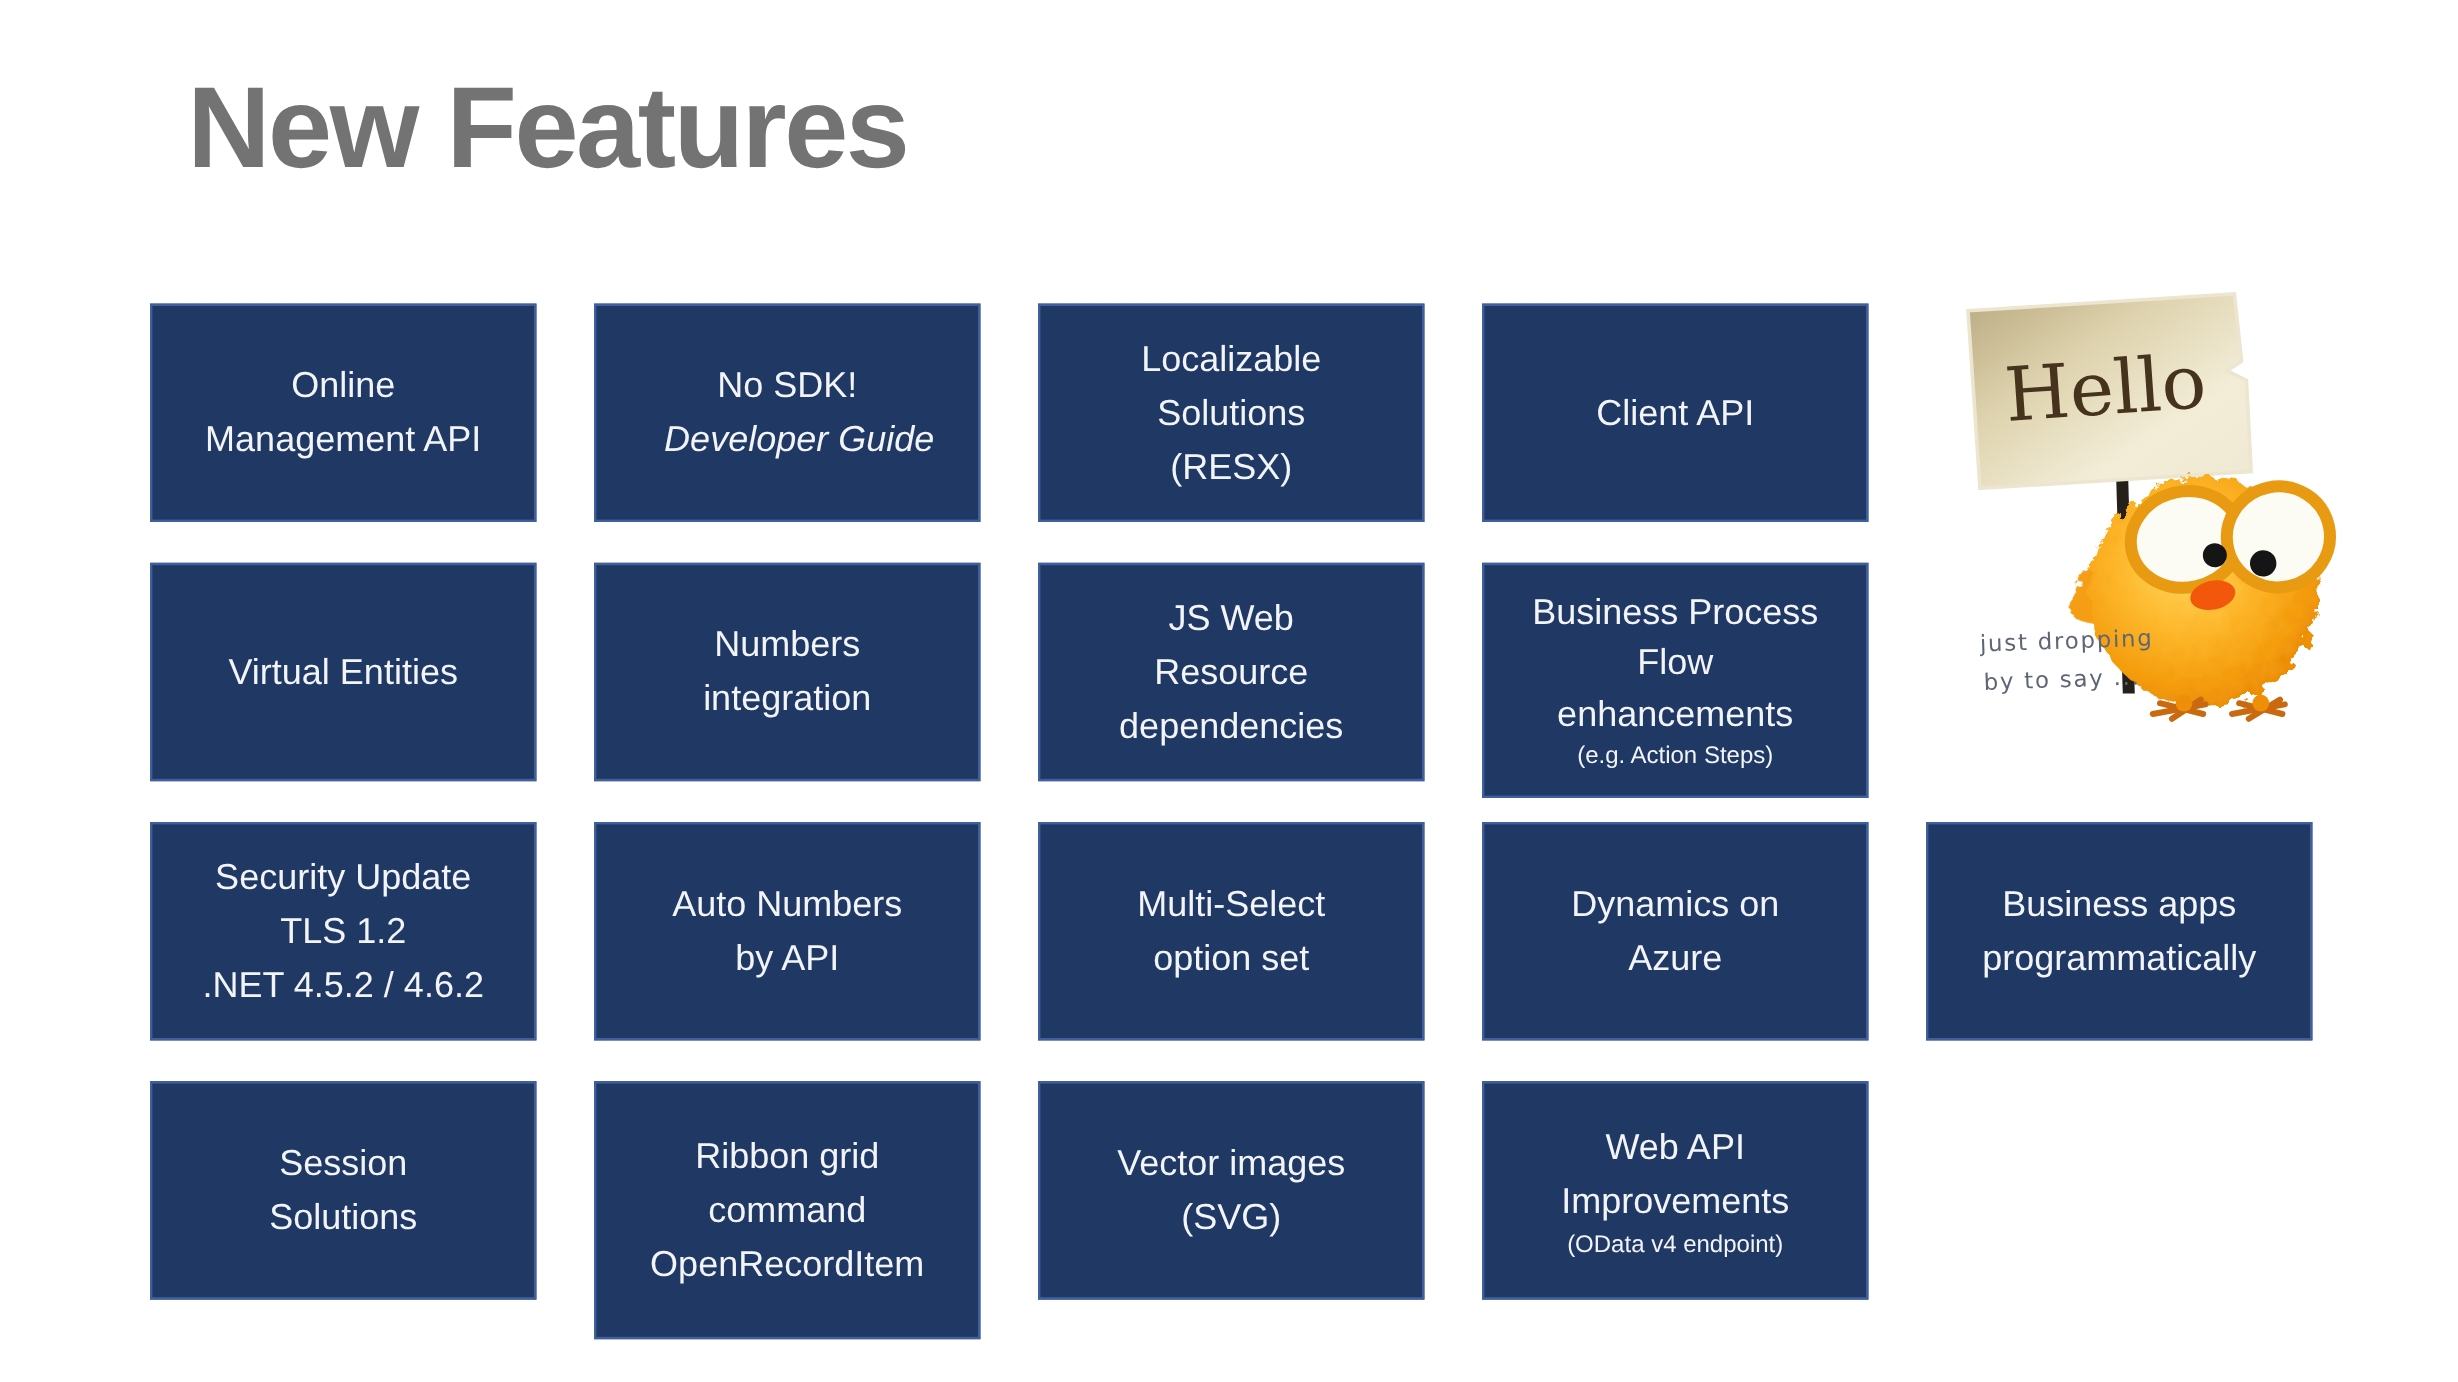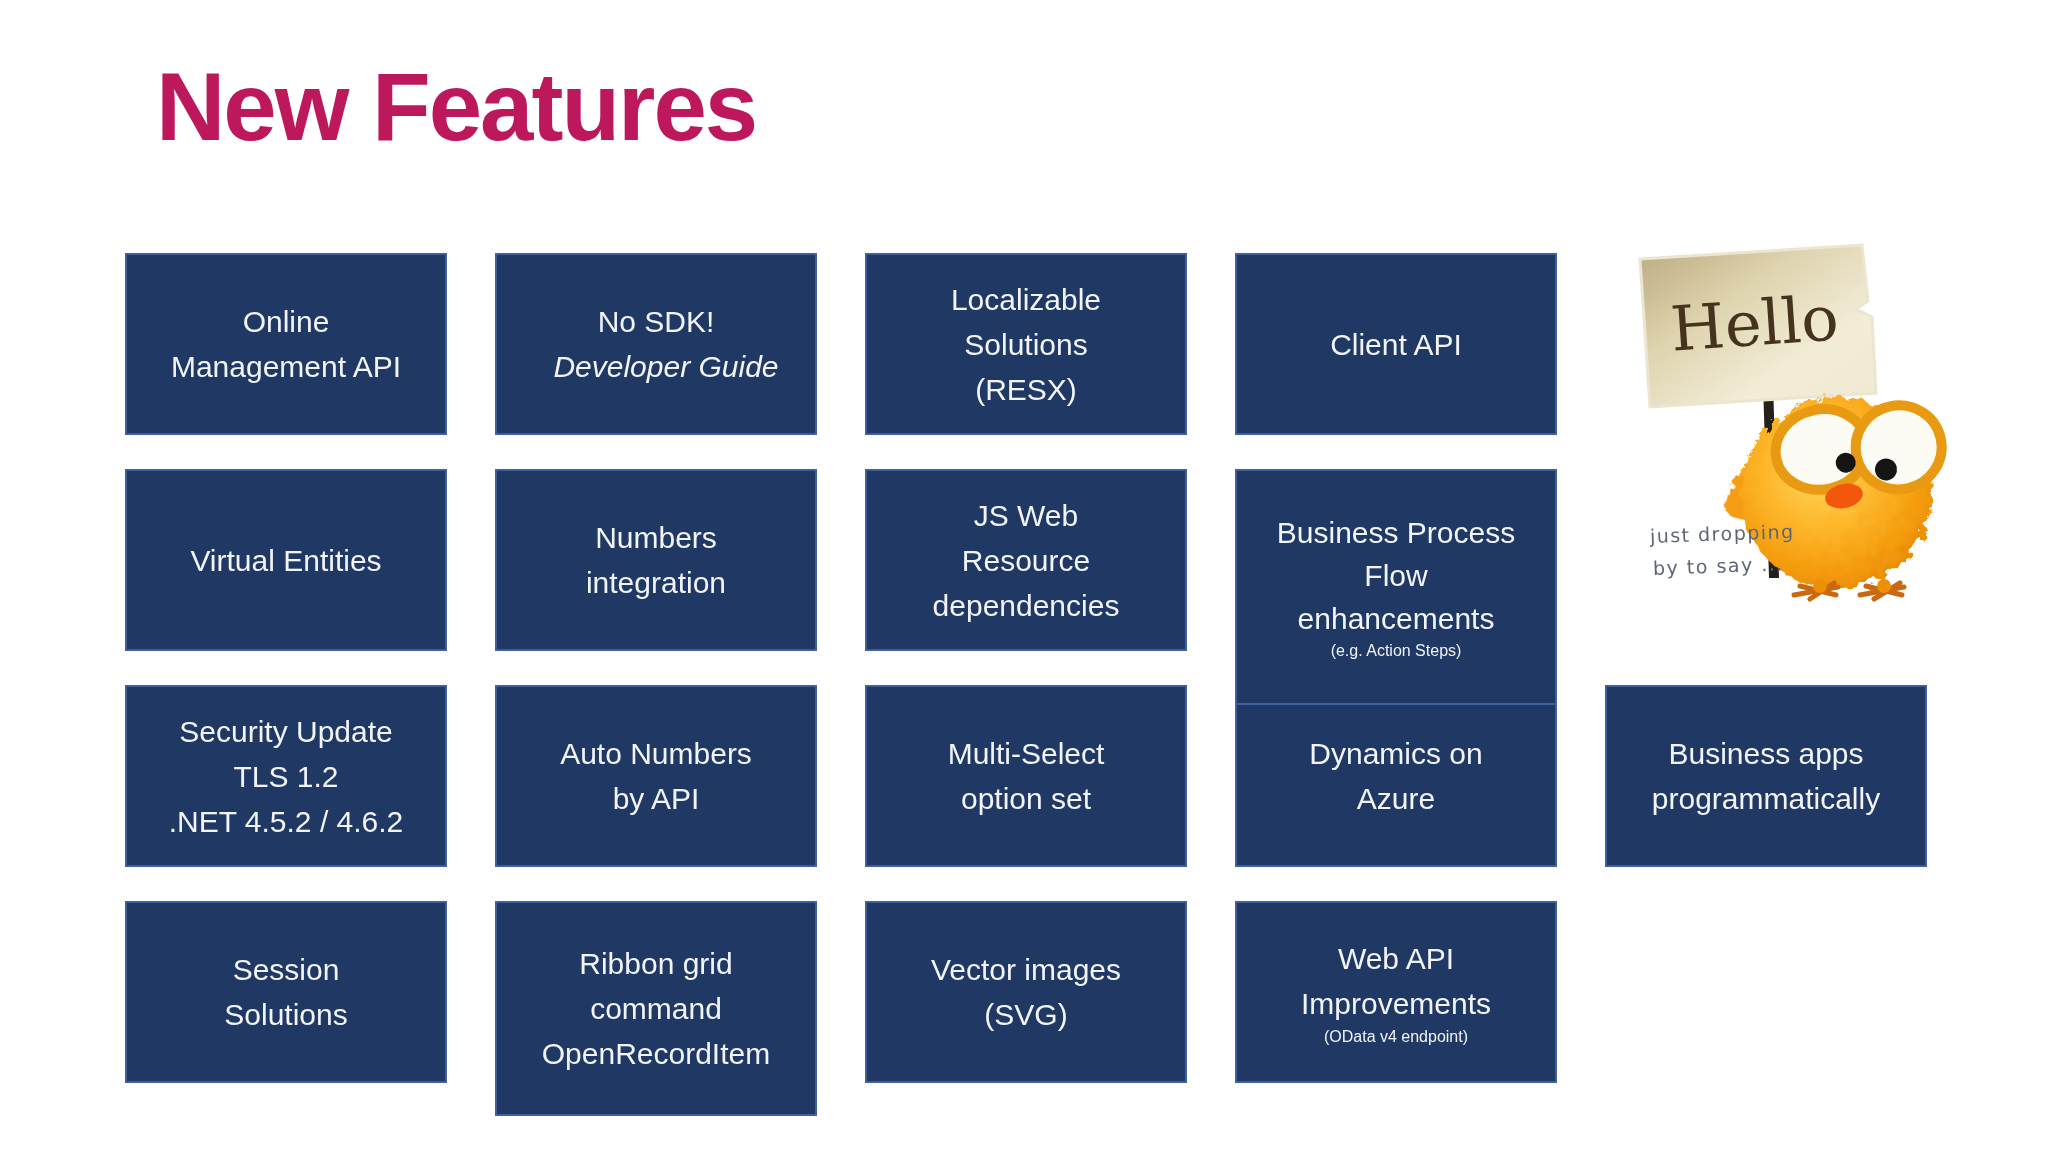--- a/index.html
+++ b/index.html
@@ -9,21 +9,21 @@
     background: #ffffff;
     overflow: hidden;
     font-family: "Liberation Sans", sans-serif;
   }
   .page-title {
     position: absolute;
     left: 156px; top: 52px;
     font-size: 96px;
     font-weight: bold;
     letter-spacing: -2px;
-    color: #be185d;
+    color: #737373;
   }
   .features-grid {
     position: absolute;
     left: 125px; top: 253px;
     width: 1802px;
     display: grid;
     grid-template-columns: repeat(5, 322px);
     column-gap: 48px;
     grid-auto-rows: 182px;
     row-gap: 34px;
@@ -37,22 +37,22 @@
     flex-direction: column;
     justify-content: center;
     align-items: center;
     text-align: center;
     padding: 6px 10px;
     font-size: 30px;
     line-height: 1.5;
   }
   .box .line { display: block; }
   .box .italic { font-style: italic; margin-left: 20px; }
-  .box .small { font-size: 16px; line-height: 1.35; }
-  .box.tall-bpf   { height: 236px; line-height: 1.42; z-index: 2; }
+  .box .small { font-size: 20px; line-height: 1.35; }
+  .box.tall-bpf   { height: 196px; line-height: 1.42; z-index: 2; }
   .box.tall-ribbon{ height: 215px; z-index: 2; }
   .illustration {
     position: absolute;
     left: 1622px; top: 243px;
     width: 336px; height: 406px;
   }
 </style>
 </head>
 <body>
 

